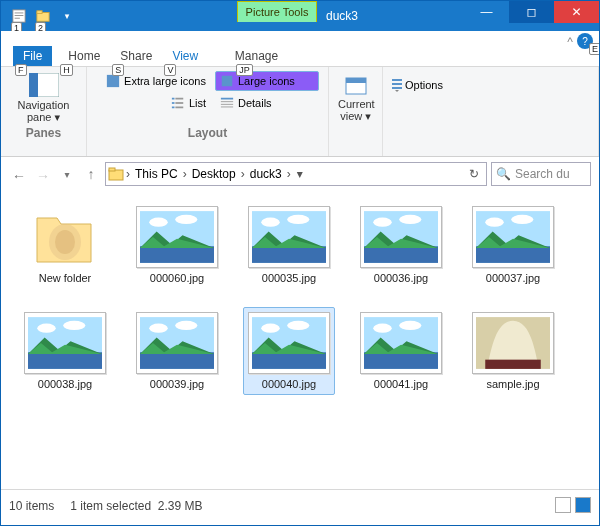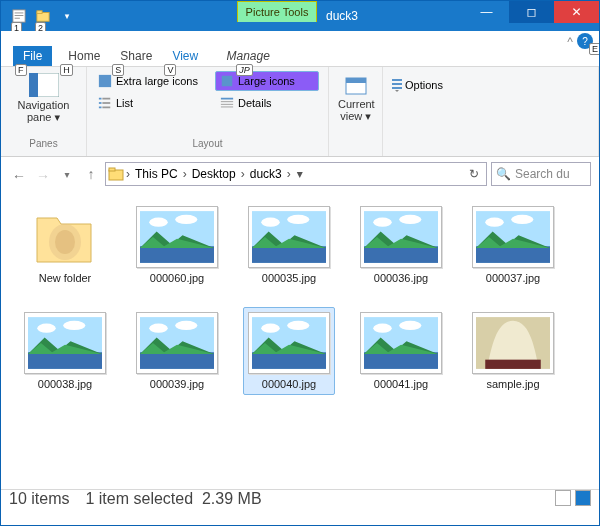--- a/index.html
+++ b/index.html
@@ -25,31 +25,31 @@
   .tab { padding:3px 10px; color:#444; position:relative;}
   .tab.active { color:#1979ca;margin-top:30px; }
   .tab .keytip, .file-tab .keytip { top:18px; }
   .chev { position:absolute; right:26px; top:4px; color:#888;}
   .help { position:absolute; right:6px; top:2px; width:16px;height:16px;border-radius:50%;background:#1979ca;color:#fff;font-size:10px;display:flex;align-items:center;justify-content:center;}
   .help .keytip{right:-8px;left:auto;top:10px;}
 
   
   .ribbon { height:90px; background:#f5f6f7; display:flex; border-bottom:1px solid #d0d0d0;}
   .group { border-right:1px solid #e1e1e1; display:flex; flex-direction:column; justify-content:space-between; padding:4px 6px 1px;}
-  .group-label { font-size:10px; color:#777; text-align:center; padding-bottom:6px;}
+  .group-label { font-size:12px; color:#777; text-align:center; padding-bottom:15px;font-weight:bold;}
   .g-panes { width:86px; align-items:center;}
   .navpane { text-align:center; font-size:11px; color:#333;}
   .navpane svg { display:block; margin:2px auto;}
   .g-layout { width:242px;}
   .layout-rows { display:flex; flex-direction:column; gap:2px; flex:1;}
   .layout-row { display:flex; gap:4px;}
   .layout-btn { display:flex; align-items:center; gap:4px; padding:2px 4px; font-size:11px; border:1px solid transparent; border-radius:2px;}
   .layout-btn.sel { background:#8b5cf6; border:1px solid #7ab5e0;}
   .layout-btn svg { width:14px; height:14px;}
-  .li-col1{width:118px;} .li-col2{width:104px;}
+  .li-col1{width:118px;justify-content:flex-end;} .li-col2{width:104px;}
   .g-view { width:54px; }
   .g-hide { width:58px; }
   .bigbtn { text-align:center; font-size:11px; color:#333; padding:2px; border:1px solid transparent; border-radius:2px;}
   .bigbtn.sel{background:#cde6f7;border-color:#7ab5e0;}
   .bigbtn svg{display:block;margin:2px auto;}
   .g-opt { flex:1; }
   .optbtn{font-size:11px;display:flex;align-items:center;padding-top:6px;}
   .optbtn svg{width:16px;height:16px;}
 
   
@@ -66,21 +66,21 @@
   
   .files { height:298px; padding:10px 18px; display:flex; flex-wrap:wrap; gap:18px 20px; align-content:flex-start; overflow:hidden;}
   .item { width:92px; display:flex; flex-direction:column; align-items:center; border:1px solid transparent; padding:4px; border-radius:2px;}
   .item.sel { background:#d6eaff; border-color:#7fb8e8;}
   .thumb { width:82px; height:62px; border:1px solid #bbb; background:#fff; padding:3px; box-shadow:1px 1px 0 #ddd;}
   .thumb-inner{width:100%;height:100%;}
   .caption{font-size:11px; color:#222; margin-top:4px; text-align:center; white-space:nowrap;}
   .folder-thumb{width:68px;height:62px;position:relative;}
 
   
-  .status { height:24px; border-top:1px solid #d8d8d8; display:flex; align-items:flex-start; font-size:16px; color:#444; padding:0 8px; gap:16px;}
+  .status { height:24px; border-top:1px solid #d8d8d8; display:flex; align-items:flex-end; font-size:12px; color:#444; padding:0 8px; gap:16px;}
   .status .views{margin-left:auto; display:flex; gap:4px;}
   .status .views span{width:16px;height:16px;border:1px solid #aaa;}
   .status .views .on{background:#1979ca;}
 </style>
 </head>
 <body>
 
 <div class="titlebar">
   <div class="qat">
     <div class="qat-btn">
@@ -120,21 +120,21 @@
     <div class="keytip">H</div>
   </div>
   <div class="tab">
     <span>Share</span>
     <div class="keytip">S</div>
   </div>
   <div class="tab active">
     <span>View</span>
     <div class="keytip">V</div>
   </div>
-  <div class="tab" style="width:80px;text-align:center;font-style:italic;">
+  <div class="tab" style="width:80px;text-align:right;">
     <span>Manage</span>
     <div class="keytip" style="left:28px;">JP</div>
   </div>
   <div class="chev">^</div>
   <div class="help">?
     <div class="keytip">E</div>
   </div>
 </div>
 
 <div class="ribbon">

